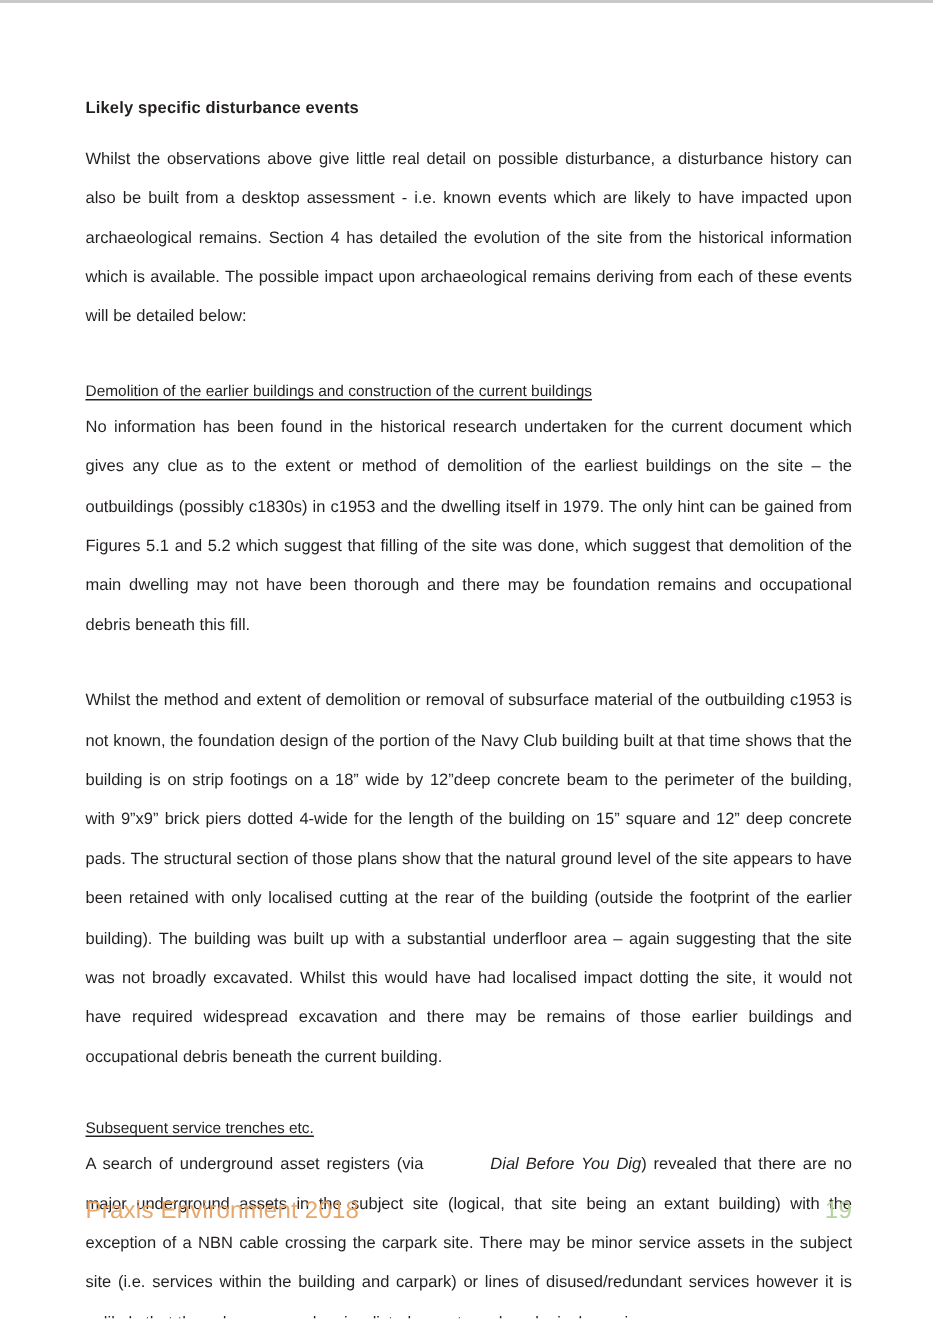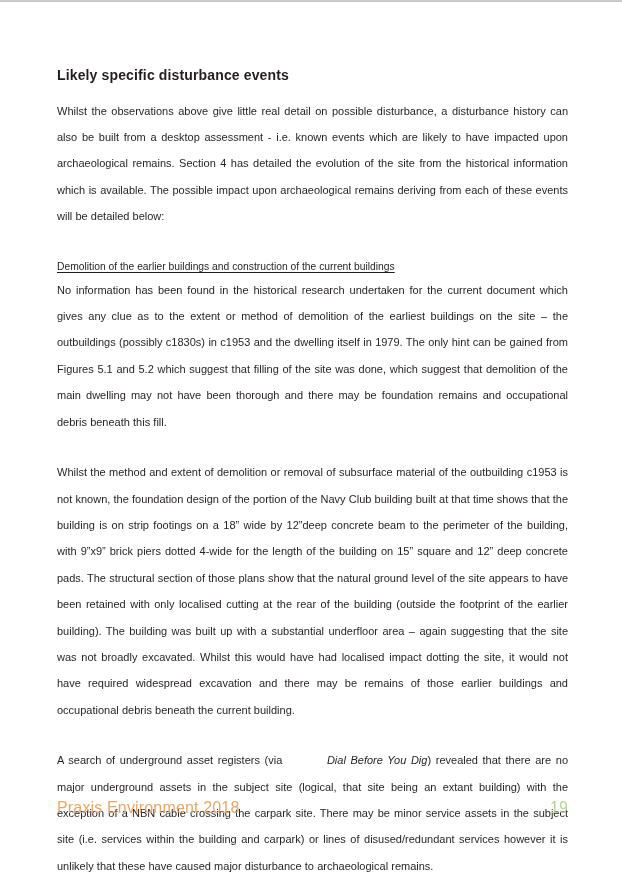--- a/index.html
+++ b/index.html
@@ -21,21 +21,21 @@
     border-top: 2px solid #c9c9c9;
     overflow: hidden;
   }
   .content {
     position: absolute;
     left: 57px;
     top: 62px;
     width: 511px;
   }
   .section-heading {
-    font-size: 14px;
+    font-size: 11px;
     font-weight: bold;
     color: #231f20;
     line-height: 1.62;
     margin: 0 0 11px 0;
     letter-spacing: 0.01em;
   }
   .sub-heading {
     font-size: 10.3px;
     font-weight: normal;
     color: #231f20;
@@ -101,20 +101,23 @@
     </div>
 
     <p class="body-par">No information has been found in the historical research undertaken for the current document which gives any clue as to the extent or method of demolition of the earliest buildings on the site – the outbuildings (possibly c1830s) in c1953 and the dwelling itself in 1979.  The only hint can be gained from Figures 5.1 and 5.2 which suggest that filling of the site was done, which suggest that demolition of the main dwelling may not have been thorough and there may be foundation remains and occupational debris beneath this fill.</p>
 
     <div class="gap-md"></div>
 
     <p class="body-par">Whilst the method and extent of demolition or removal of subsurface material of the outbuilding c1953 is not known, the foundation design of the portion of the Navy Club building built at that time shows that the building is on strip footings on a 18” wide by 12”deep concrete beam to the perimeter of the building, with 9”x9” brick piers dotted 4-wide for the length of the building on 15” square and 12” deep concrete pads.  The structural section of those plans show that the natural ground level of the site appears to have been retained with only localised cutting at the rear of the building (outside the footprint of the earlier building).  The building was built up with a substantial underfloor area – again suggesting that the site was not broadly excavated.  Whilst this would have had localised impact dotting the site, it would not have required widespread excavation and there may be remains of those earlier buildings and occupational debris beneath the current building.</p>
 
     <div class="gap-md"></div>
 
+    <div class="sub-heading-wrap">
+      <span class="sub-heading">Subsequent service trenches etc.</span>
+    </div>
 
     <p class="body-par"><span>A search of underground asset registers (via </span><em class="ital">Dial Before You Dig</em><span>) revealed that there are no major underground assets in the subject site (logical, that site being an extant building) with the exception of a NBN cable crossing the carpark site.  There may be minor service assets in the subject site (i.e. services within the building and carpark) or lines of disused/redundant services however it is unlikely that these have caused major disturbance to archaeological remains.</span></p>
 
   </div>
 
   <div class="footer">
     <span class="footer-left">Praxis Environment 2018</span>
     <span class="footer-right">19</span>
   </div>
 

